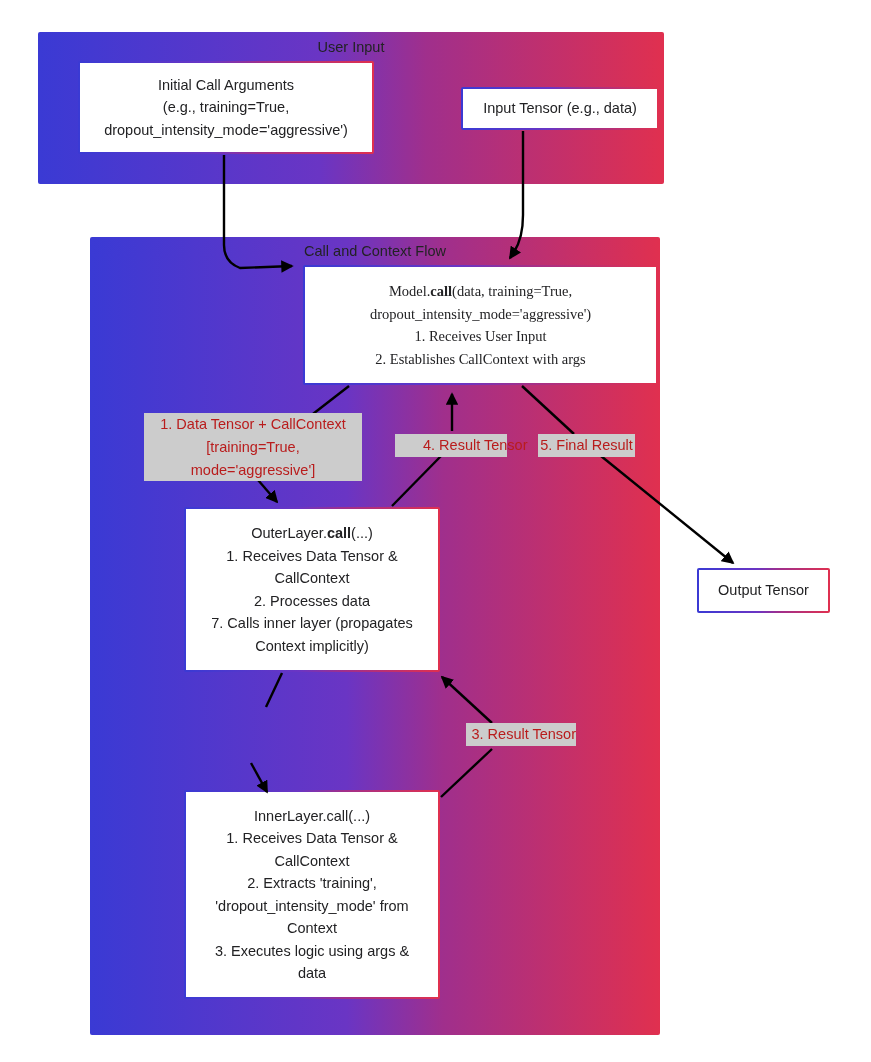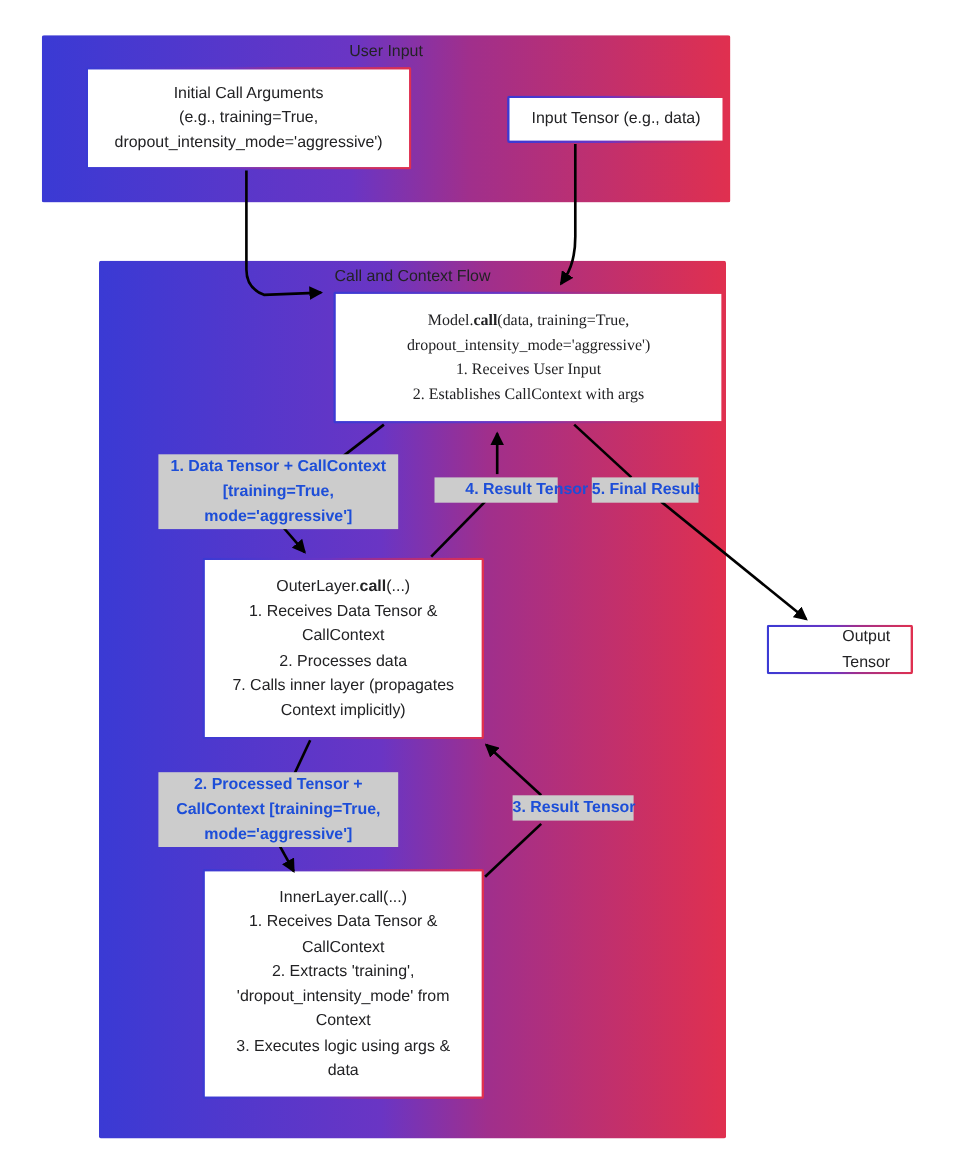--- a/index.html
+++ b/index.html
@@ -66,27 +66,26 @@
     font-size: 14.5px;
     color: #222224;
     white-space: nowrap;
     text-align: center;
     line-height: 20px;
   }
 
   .edge-label {
     position: absolute;
     background: #cccccc;
-    color: #1d4ed8;
+    color: #b91c1c;
     font-size: 14.5px;
     line-height: 23px;
     text-align: center;
     white-space: pre-line;
     box-sizing: border-box;
-    font-weight: bold;
   }
   .edge-label.nowrap { white-space: nowrap; overflow: visible; }
 
   svg.edges {
     position: absolute;
     left: 0; top: 0;
     width: 871px;
     height: 1062px;
     pointer-events: none;
     overflow: visible;
@@ -150,21 +149,21 @@
       <div>1. Receives Data Tensor &amp;</div>
       <div>CallContext</div>
       <div>2. Extracts 'training',</div>
       <div>'dropout_intensity_mode' from</div>
       <div>Context</div>
       <div>3. Executes logic using args &amp;</div>
       <div>data</div>
     </div>
   </div>
 
-  <div class="box" style="left:697px; top:568px; width:133px; height:45px;padding-left:48px;">
+  <div class="box" style="left:697px; top:568px; width:133px; height:45px;">
     <div class="inner">
       <div>Output Tensor</div>
     </div>
   </div>
 
   <svg class="edges" viewBox="0 0 871 1062">
     <defs>
       <marker id="arrow" viewBox="0 0 10 10" refX="8.6" refY="5" markerWidth="5.2" markerHeight="5.2" orient="auto-start-reverse">
         <path d="M 0 0 L 10 5 L 0 10 z" fill="#000000"></path>
       </marker>
@@ -189,17 +188,16 @@
     <path d="M 522,386 L 574,434" fill="none" stroke="#000000" stroke-width="2.4"></path>
     <path d="M 601,456 L 733,563" fill="none" stroke="#000000" stroke-width="2.4" marker-end="url(#arrow)"></path>
   </svg>
 
   <div class="edge-label" style="left:144px; top:413px; width:218px; height:68px; padding-top:0px;">1. Data Tensor + CallContext [training=True, mode='aggressive']</div>
 
   <div class="edge-label nowrap" style="left:395px; top:434px; width:112px; height:23px;padding-left:28px;">4. Result Tensor</div>
 
   <div class="edge-label nowrap" style="left:538px; top:434px; width:97px; height:23px;">5. Final Result</div>
 
-  <div class="edge-label" style="left:144px; top:702px; width:218px; height:68px;">2. Processed Tensor + CallContext [training=True, mode='aggressive']</div>
 
   <div class="edge-label nowrap" style="left:466px; top:723px; width:110px; height:23px;text-align:right;">3. Result Tensor</div>
 
 </div>
 
 </body></html>

